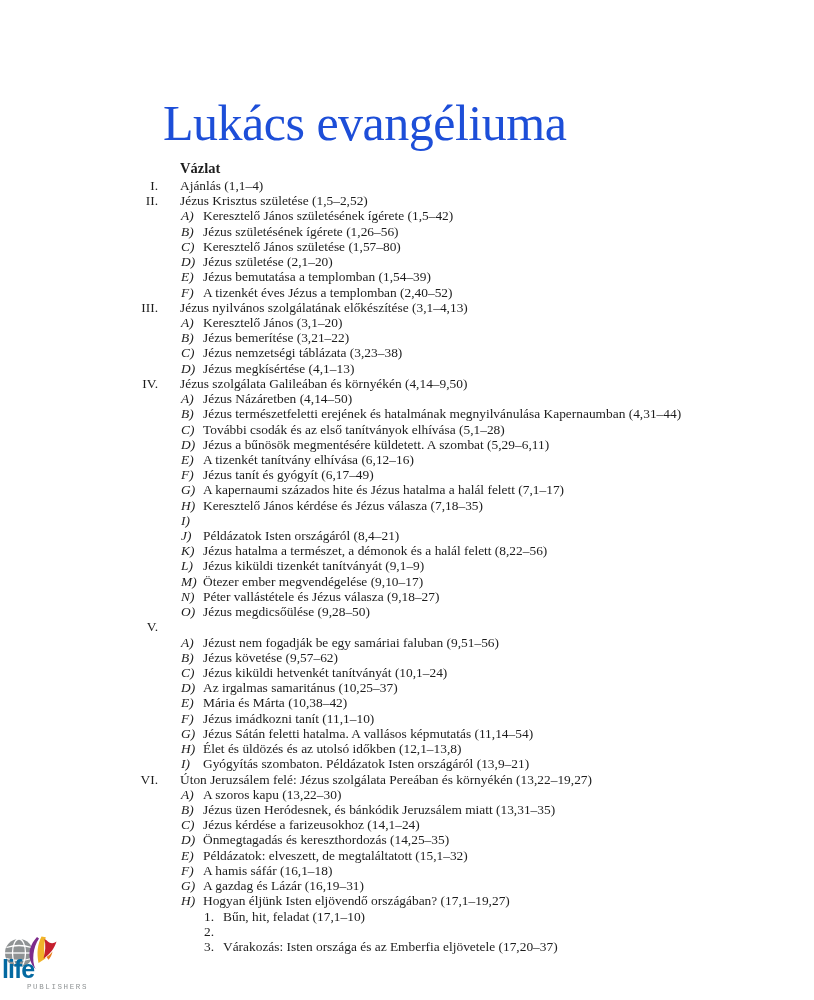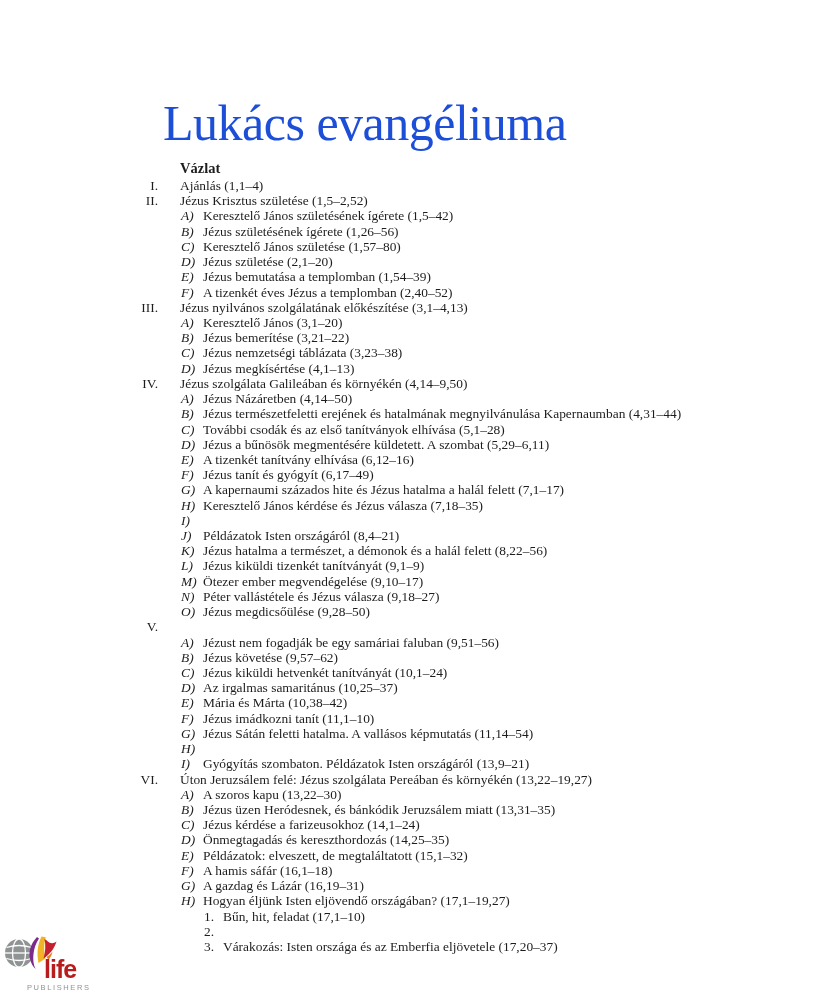--- a/index.html
+++ b/index.html
@@ -58,21 +58,21 @@
   .logo .life-word {
     position: absolute; left: 2px; top: 21px;
     font-family: "Liberation Sans", sans-serif;
     font-weight: bold;
     font-size: 25px;
     letter-spacing: -1px;
     line-height: 1;
   }
   .logo .pub-word {
     position: absolute; left: 2px; top: 48px;
-    font-family: Liberation Sans, sans-serif;
+    font-family: Liberation Mono, monospace;
     font-size: 7.5px;
     letter-spacing: 1.6px;
     line-height: 1;
     padding-left: 25px;
   }
 </style>
 </head>
 <body>
 
 <div class="page">
@@ -223,20 +223,21 @@
       <div class="row lvl2">
       <span class="marker">F)</span>
       <span class="text">Jézus imádkozni tanít (11,1–10)</span>
     </div>
       <div class="row lvl2">
       <span class="marker">G)</span>
       <span class="text">Jézus Sátán feletti hatalma. A vallásos képmutatás (11,14–54)</span>
     </div>
       <div class="row lvl2">
       <span class="marker">H)</span>
+      <span class="text">Élet és üldözés és az utolsó időkben (12,1–13,8)</span>
     </div>
       <div class="row lvl2">
       <span class="marker">I)</span>
       <span class="text">Gyógyítás szombaton. Példázatok Isten országáról (13,9–21)</span>
     </div>
       <div class="row lvl1">
       <span class="marker">VI.</span>
       <span class="text">Úton Jeruzsálem felé: Jézus szolgálata Pereában és környékén (13,22–19,27)</span>
     </div>
       <div class="row lvl2">
@@ -295,17 +296,17 @@
           <path d="M6.5 22.5 Q19 26.5 31.5 22.5"></path>
         </g>
       </g>
       <g>
         <path d="M37 1 C30.5 8 28.5 15 30 23 C31 27.5 33 30.5 35.5 33 C31.5 25 33 11 39 2.5 Z" fill="#7d2b8a"></path>
         <path d="M41.5 0.5 C37.5 8.5 36.5 17 38.5 27 L45.5 22.5 C43.5 14.5 44 7 45.8 1.2 Z" fill="#f0b429"></path>
         <path d="M44.5 3 C45.8 9 45.5 15.5 43.5 22.5 C49.5 18.5 54.5 12.5 56.5 5.5 C53 8.2 49.5 7.5 46.5 4.2 Z" fill="#c5202e"></path>
         <path d="M46.5 21 C49 19.5 51 17.5 52.5 15.5 C52 18.8 50.5 21.5 48.5 23.8 Z" fill="#e87f1e"></path>
       </g>
     </svg>
-    <div class="life-word" style="color: #b91c1c; margin-left: 42px;">life</div>
+    <div class="life-word" style="color: #0369a1;">life</div>
     <div class="pub-word" style="color: rgb(143, 147, 148);">PUBLISHERS</div>
   </div>
 
 </div>
 
 </body></html>

